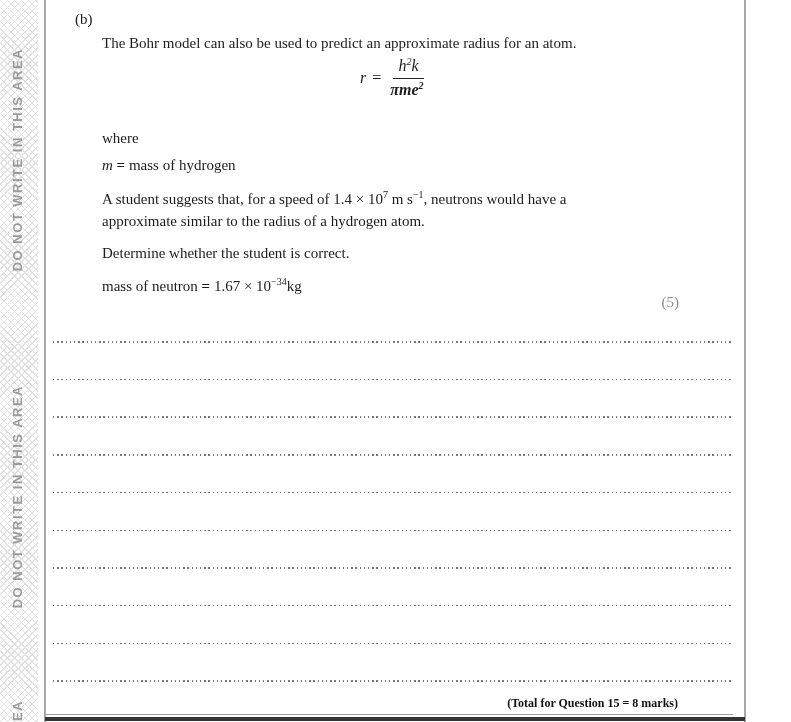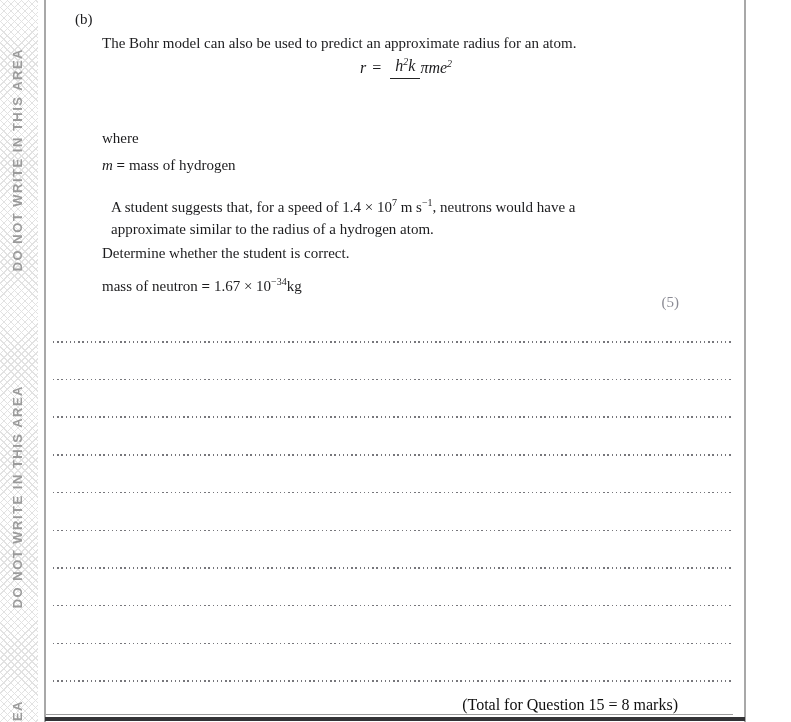--- a/index.html
+++ b/index.html
@@ -47,48 +47,48 @@
   .var { font-style:italic; }
   .bold-eq { font-weight:bold; }
 
   .equation {
     position:absolute; left:360px; top:57px;
     display:flex; align-items:center; gap:9px;
     font-size:16px; font-style:italic;
   }
   .equation .lhs { display:flex; align-items:center; gap:6px; }
   .equation .eq-sign { font-style:normal; }
-  .fraction { display:inline-flex; align-items:flex-start; }
+  .fraction { display:inline-flex; flex-direction:column; align-items:flex-end; }
   .fraction .num { padding:0 5px 3px 5px; border-bottom:1.4px solid #222; }
-  .fraction .den { padding-top:2px; }
+  .fraction .den { padding-top:2px;font-weight:bold; }
   sup.s { font-size:10px; font-style:normal; vertical-align:super; line-height:0; }
   .fraction sup.s { font-style:italic; }
 
   .where-line   { position:absolute; left:102px; top:128px; }
   .def-line     { position:absolute; left:102px; top:155px; }
-  .statement    { position:absolute; left:102px; top:197px; width:600px; line-height:21.5px;margin-left:9px; }
+  .statement    { position:absolute; left:102px; top:189px; width:600px; line-height:21.5px; }
   .instruction  { position:absolute; left:102px; top:243px;font-family:Liberation Serif, serif; }
   .data-line    { position:absolute; left:102px; top:276px; }
 
   .marks {
     position:absolute; right:112px; top:294px;
     font-size:15px; color:#8b8b94;
   }
 
   
   .answer-lines { position:absolute; left:53px; top:341px; width:680px; height:345px; }
   .ans-line {
     position:absolute; left:0; width:680px; height:1.5px;
     background:repeating-linear-gradient(90deg, #76767b 0 1.5px, transparent 1.5px 4.2px);
   }
 
   
   .total-line {
     position:absolute; right:113px; top:696px;
-    font-size:16px; font-weight:normal; color:#111;
+    font-size:12px; font-weight:bold; color:#111;
   }
   .footer-rule { position:absolute; left:46px; top:714px; width:687px; height:1px; background:#9c9c9c; }
   .footer-bar  { position:absolute; left:45px; top:717px; width:700px; height:4px; background:#333336; }
 </style>
 </head>
 <body>
 
 <div class="margin-strip">
   <div class="wm wm-1">DO NOT WRITE IN THIS AREA</div>
   <div class="wm wm-2">DO NOT WRITE IN THIS AREA</div>

